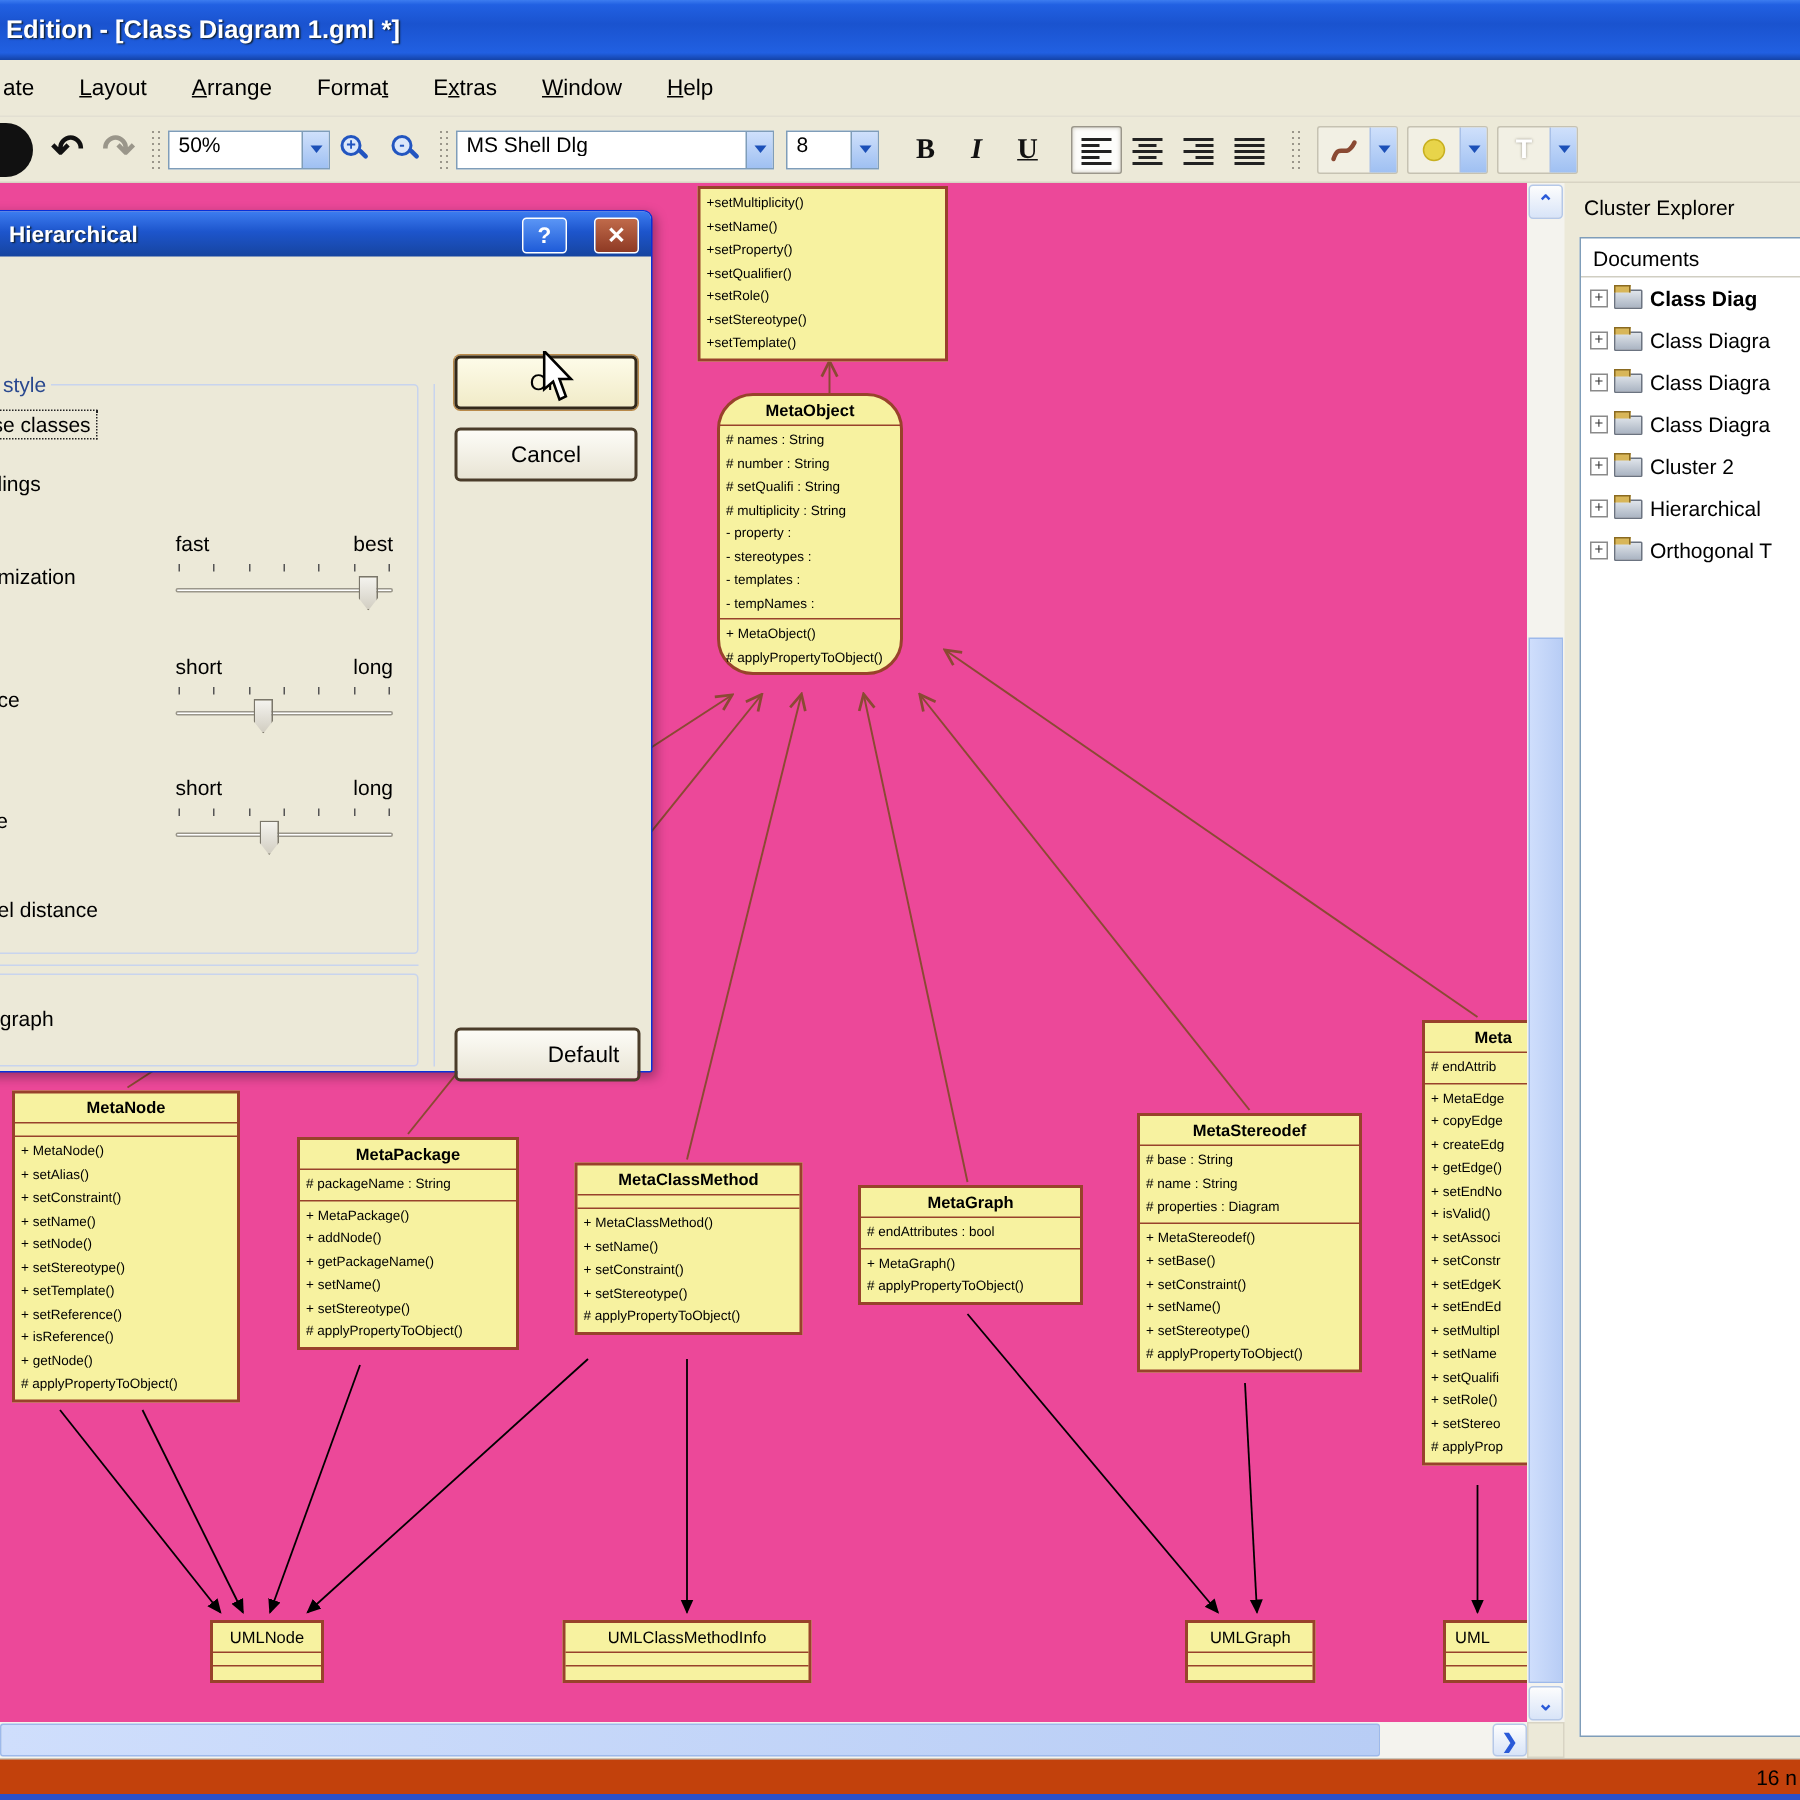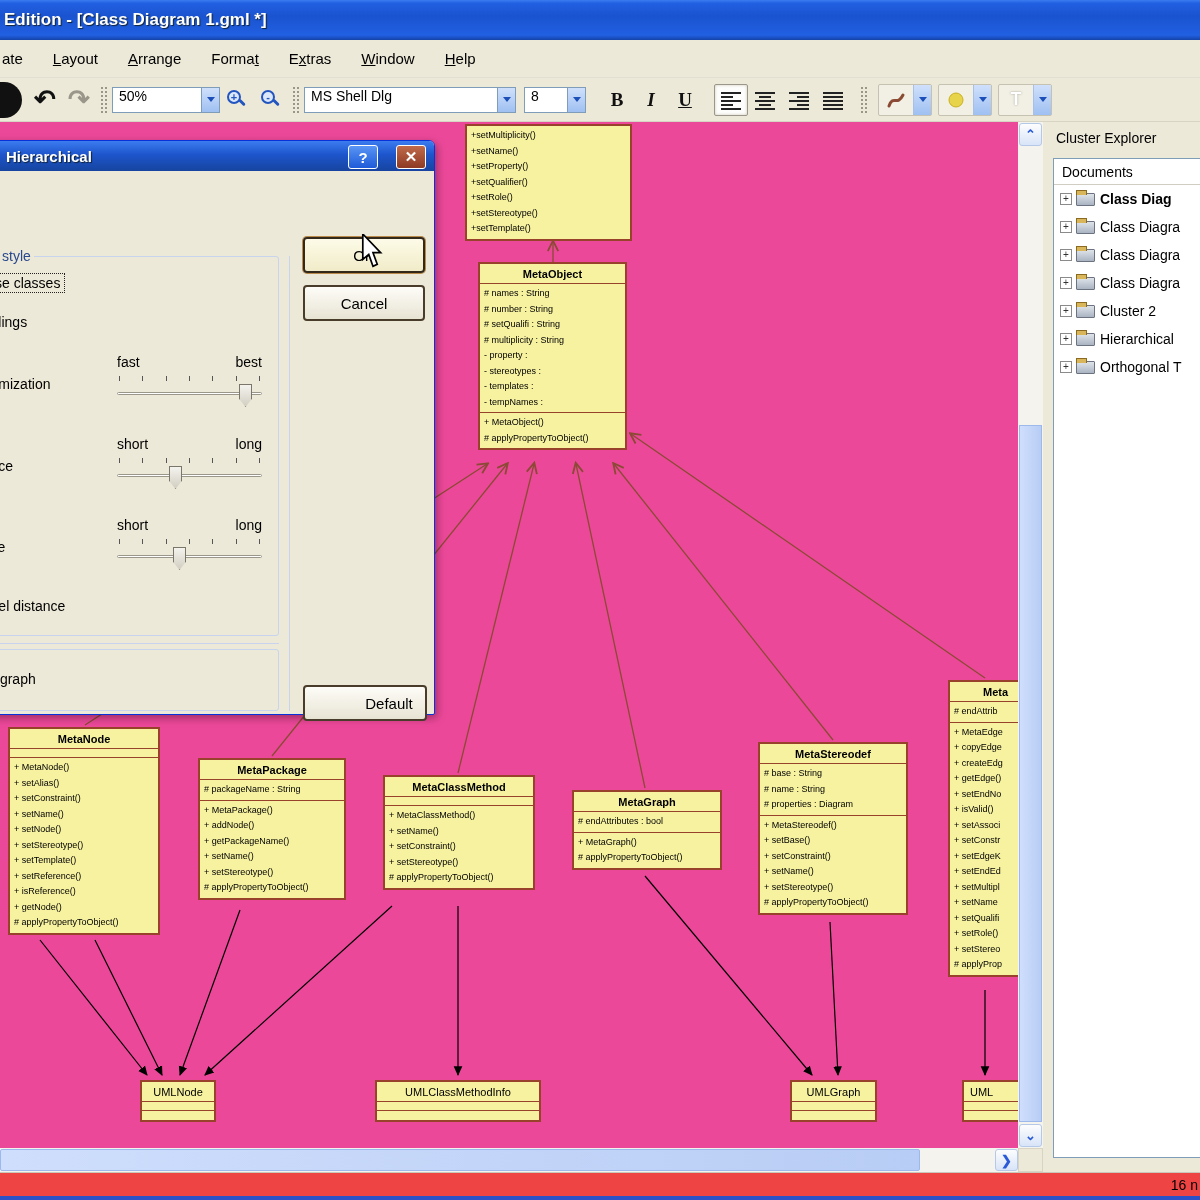--- a/index.html
+++ b/index.html
@@ -85,21 +85,21 @@
   .plusbox { width:12px; height:12px; border:1px solid #8a8a8a; background:#fff; font-size:10px;
     line-height:10px; text-align:center; color:#333; flex:none; margin-right:4px; }
   .folder { position:relative; width:19px; height:13px; flex:none; margin-right:5px;
     background:linear-gradient(180deg,#dfe4ea,#aab4c2); border:1px solid #6b7380; border-radius:1px; }
   .folder::before { content:""; position:absolute; left:-1px; top:-4px; width:9px; height:4px;
     background:#d8b659; border:1px solid #8a6a20; border-bottom:none; }
   .tree-label { font-size:14px; color:#000; }
   .tree-row.active .tree-label { font-weight:bold; }
 
   
-  #statusbar { left:0; top:1172px; width:1200px; height:24px; background:#ef4444;
+  #statusbar { left:0; top:1172px; width:1200px; height:24px; background:#c2410c;
     border-top:1px solid #cac6ba; font-size:14px; color:#000; }
   #status-right { position:absolute; right:2px; top:4px; white-space:nowrap; }
   #bottomstrip { left:0; top:1196px; width:1200px; height:4px; background:#2b50c8; }
 
   
   #dialog { left:-70px; top:140px; width:505px; height:575px; background:#ECE9D8;
     border:1px solid #0831d9; border-radius:6px 6px 2px 2px;
     box-shadow:2px 3px 8px rgba(0,0,0,.35); }
   #dlg-titlebar { height:30px; border-radius:5px 5px 0 0; display:flex; align-items:center;
     background:linear-gradient(180deg,#3c7cf0,#1d55cc 45%,#16449f);
@@ -308,21 +308,21 @@
         <div>+setMultiplicity()</div>
         <div>+setName()</div>
         <div>+setProperty()</div>
         <div>+setQualifier()</div>
         <div>+setRole()</div>
         <div>+setStereotype()</div>
         <div>+setTemplate()</div>
       </div>
   </div>
 
-  <div class="uml-class" style="left:478px; top:140px; width:149px;">
+  <div class="uml-class" style="left:478px; top:140px; width:124px;border-radius:24px;">
     <div class="uml-title">MetaObject</div>
     <div class="uml-attrs">
         <div># names : String</div>
         <div># number : String</div>
         <div># setQualifi : String</div>
         <div># multiplicity : String</div>
         <div>- property :</div>
         <div>- stereotypes :</div>
         <div>- templates :</div>
         <div>- tempNames :</div>

